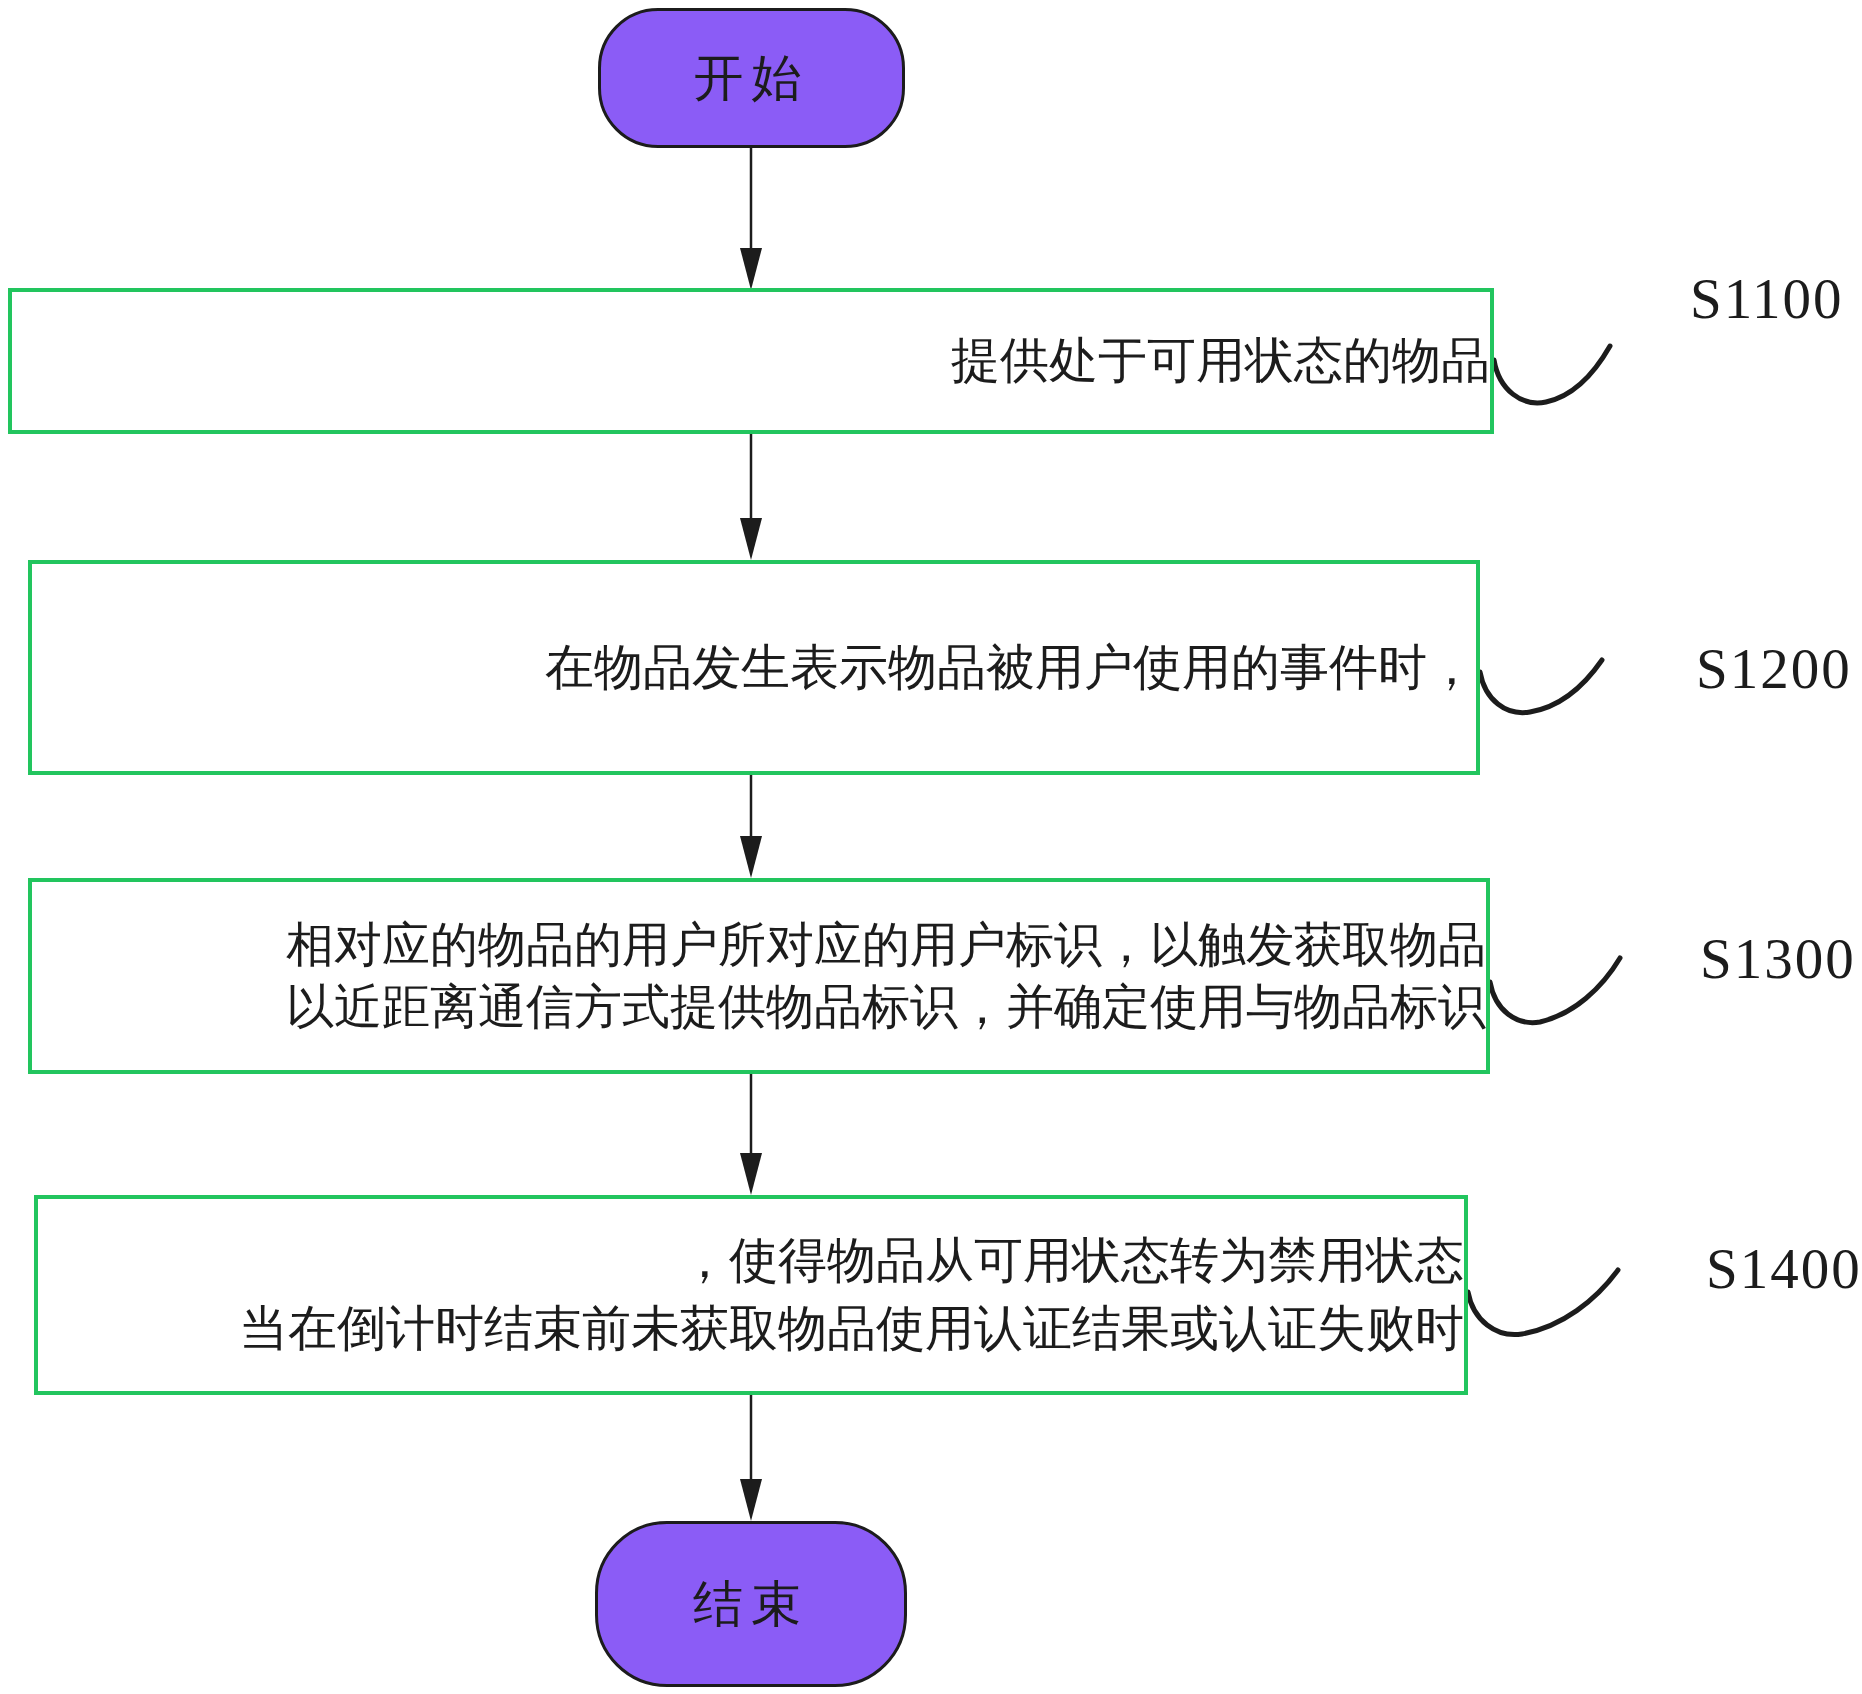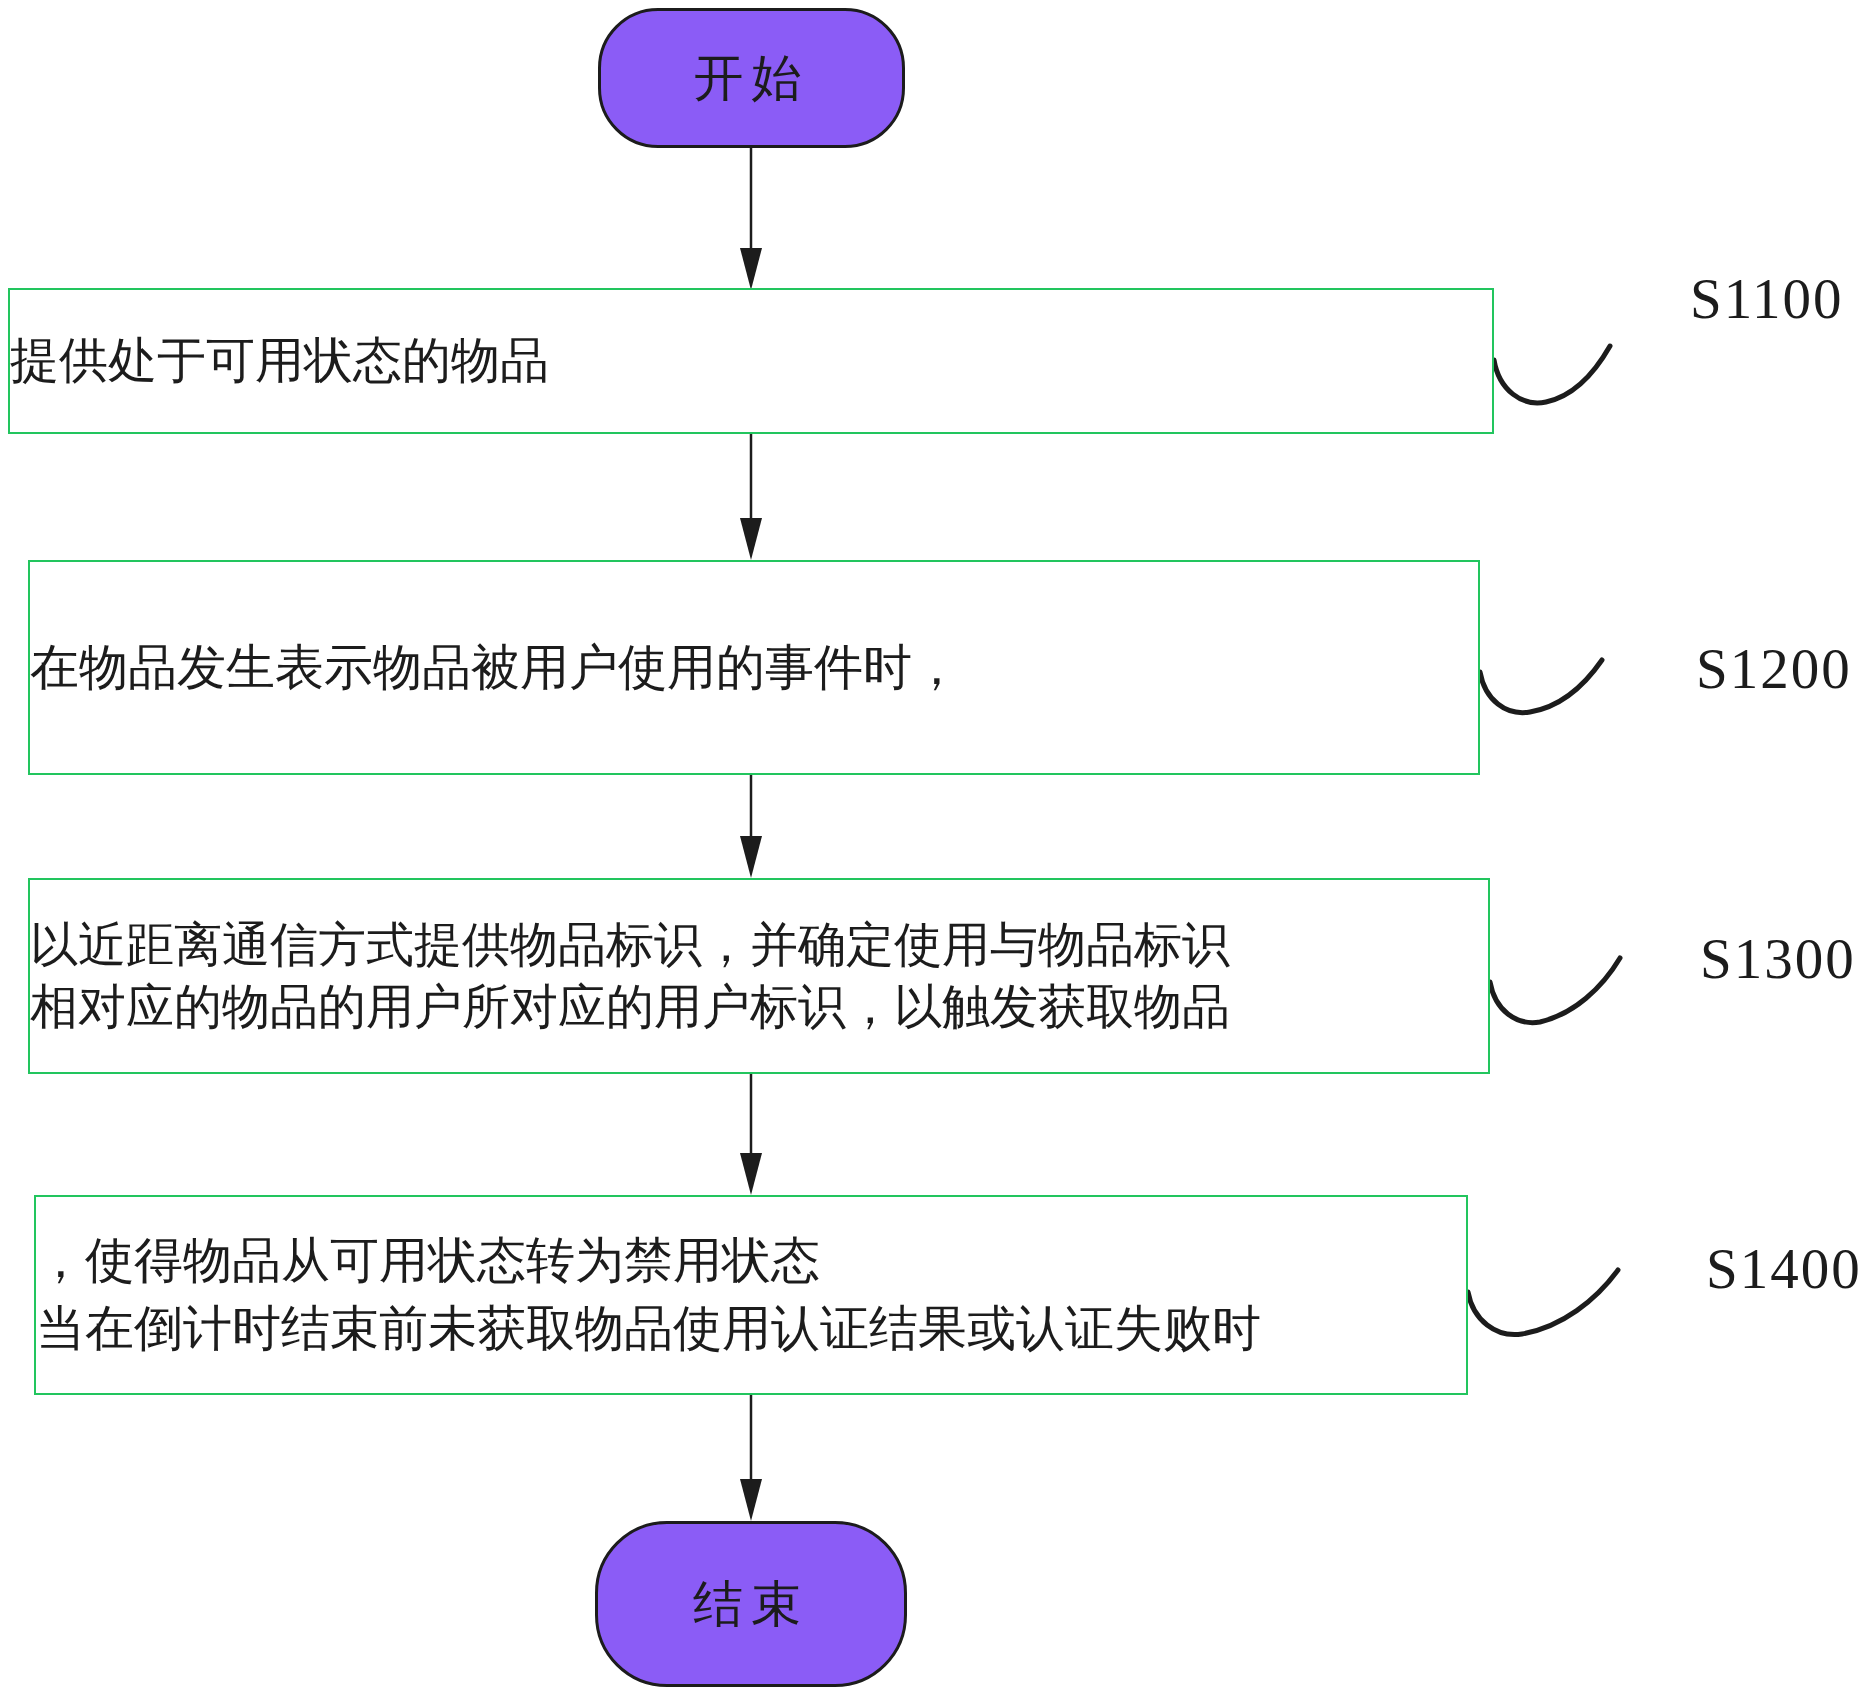--- a/index.html
+++ b/index.html
@@ -9,22 +9,22 @@
   }
   svg.overlay{position:absolute;left:0;top:0;width:1862px;height:1694px;}
   .node{
     position:absolute;border:3px solid #1c1c1c;background:#8b5cf6;
     display:flex;align-items:center;justify-content:center;
     font-size:50px;letter-spacing:8px;box-sizing:border-box;text-align:center;
   }
   .start{left:598px;top:8px;width:307px;height:140px;border-radius:60px;}
   .end{left:595px;top:1521px;width:312px;height:166px;border-radius:72px;}
   .step{
-    position:absolute;border:2px solid #22c55e;background:#fff;box-sizing:border-box;
-    display:flex;flex-direction:column;align-items:flex-start;justify-content:center;
+    position:absolute;border:4px solid #22c55e;background:#fff;box-sizing:border-box;
+    display:flex;flex-direction:column;align-items:flex-end;justify-content:center;
     text-align:center;font-size:49px;
   }
   .step .tline{line-height:68px;white-space:nowrap;}
   .box1{left:8px;top:288px;width:1486px;height:146px;}
   .box2{left:28px;top:560px;width:1452px;height:215px;gap:22px;}
   .box3{left:28px;top:878px;width:1462px;height:196px;font-size:48px;}
   .box3 .tline{line-height:62px;}
   .box4{left:34px;top:1195px;width:1434px;height:200px;}
   .ref{
     position:absolute;font-size:57px;letter-spacing:2px;white-space:nowrap;
@@ -80,22 +80,22 @@
     <div class="tline">提供处于可用状态的物品</div>
   </div>
   <div class="ref ref1">S1100</div>
 
   <div class="step box2">
     <div class="tline">在物品发生表示物品被用户使用的事件时，</div>
   </div>
   <div class="ref ref2">S1200</div>
 
   <div class="step box3">
+    <div class="tline">相对应的物品的用户所对应的用户标识，以触发获取物品</div>
     <div class="tline">以近距离通信方式提供物品标识，并确定使用与物品标识</div>
-    <div class="tline">相对应的物品的用户所对应的用户标识，以触发获取物品</div>
   </div>
   <div class="ref ref3">S1300</div>
 
   <div class="step box4">
     <div class="tline">，使得物品从可用状态转为禁用状态</div>
     <div class="tline">当在倒计时结束前未获取物品使用认证结果或认证失败时</div>
   </div>
   <div class="ref ref4">S1400</div>
 
   <div class="node end">

